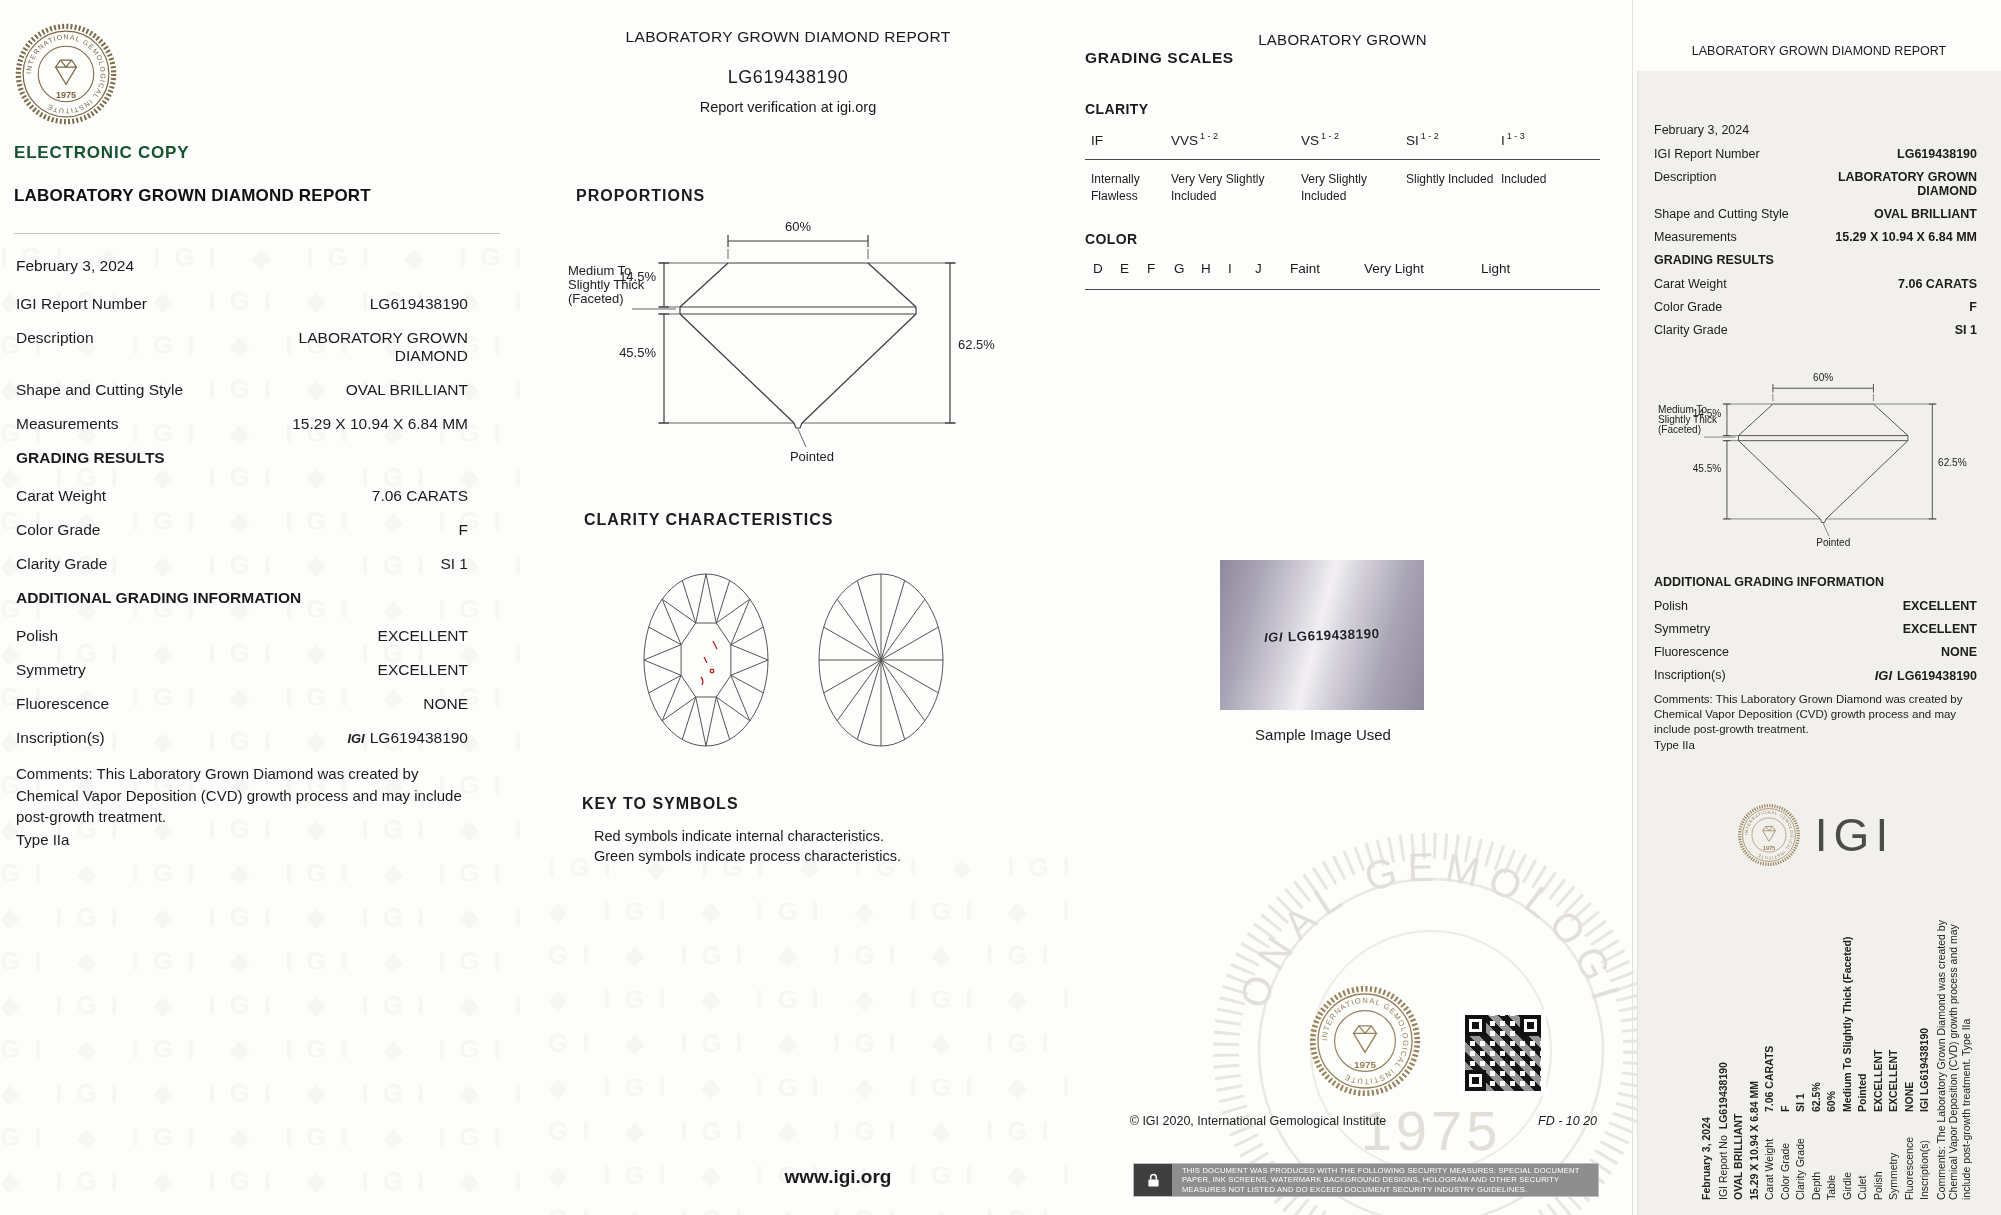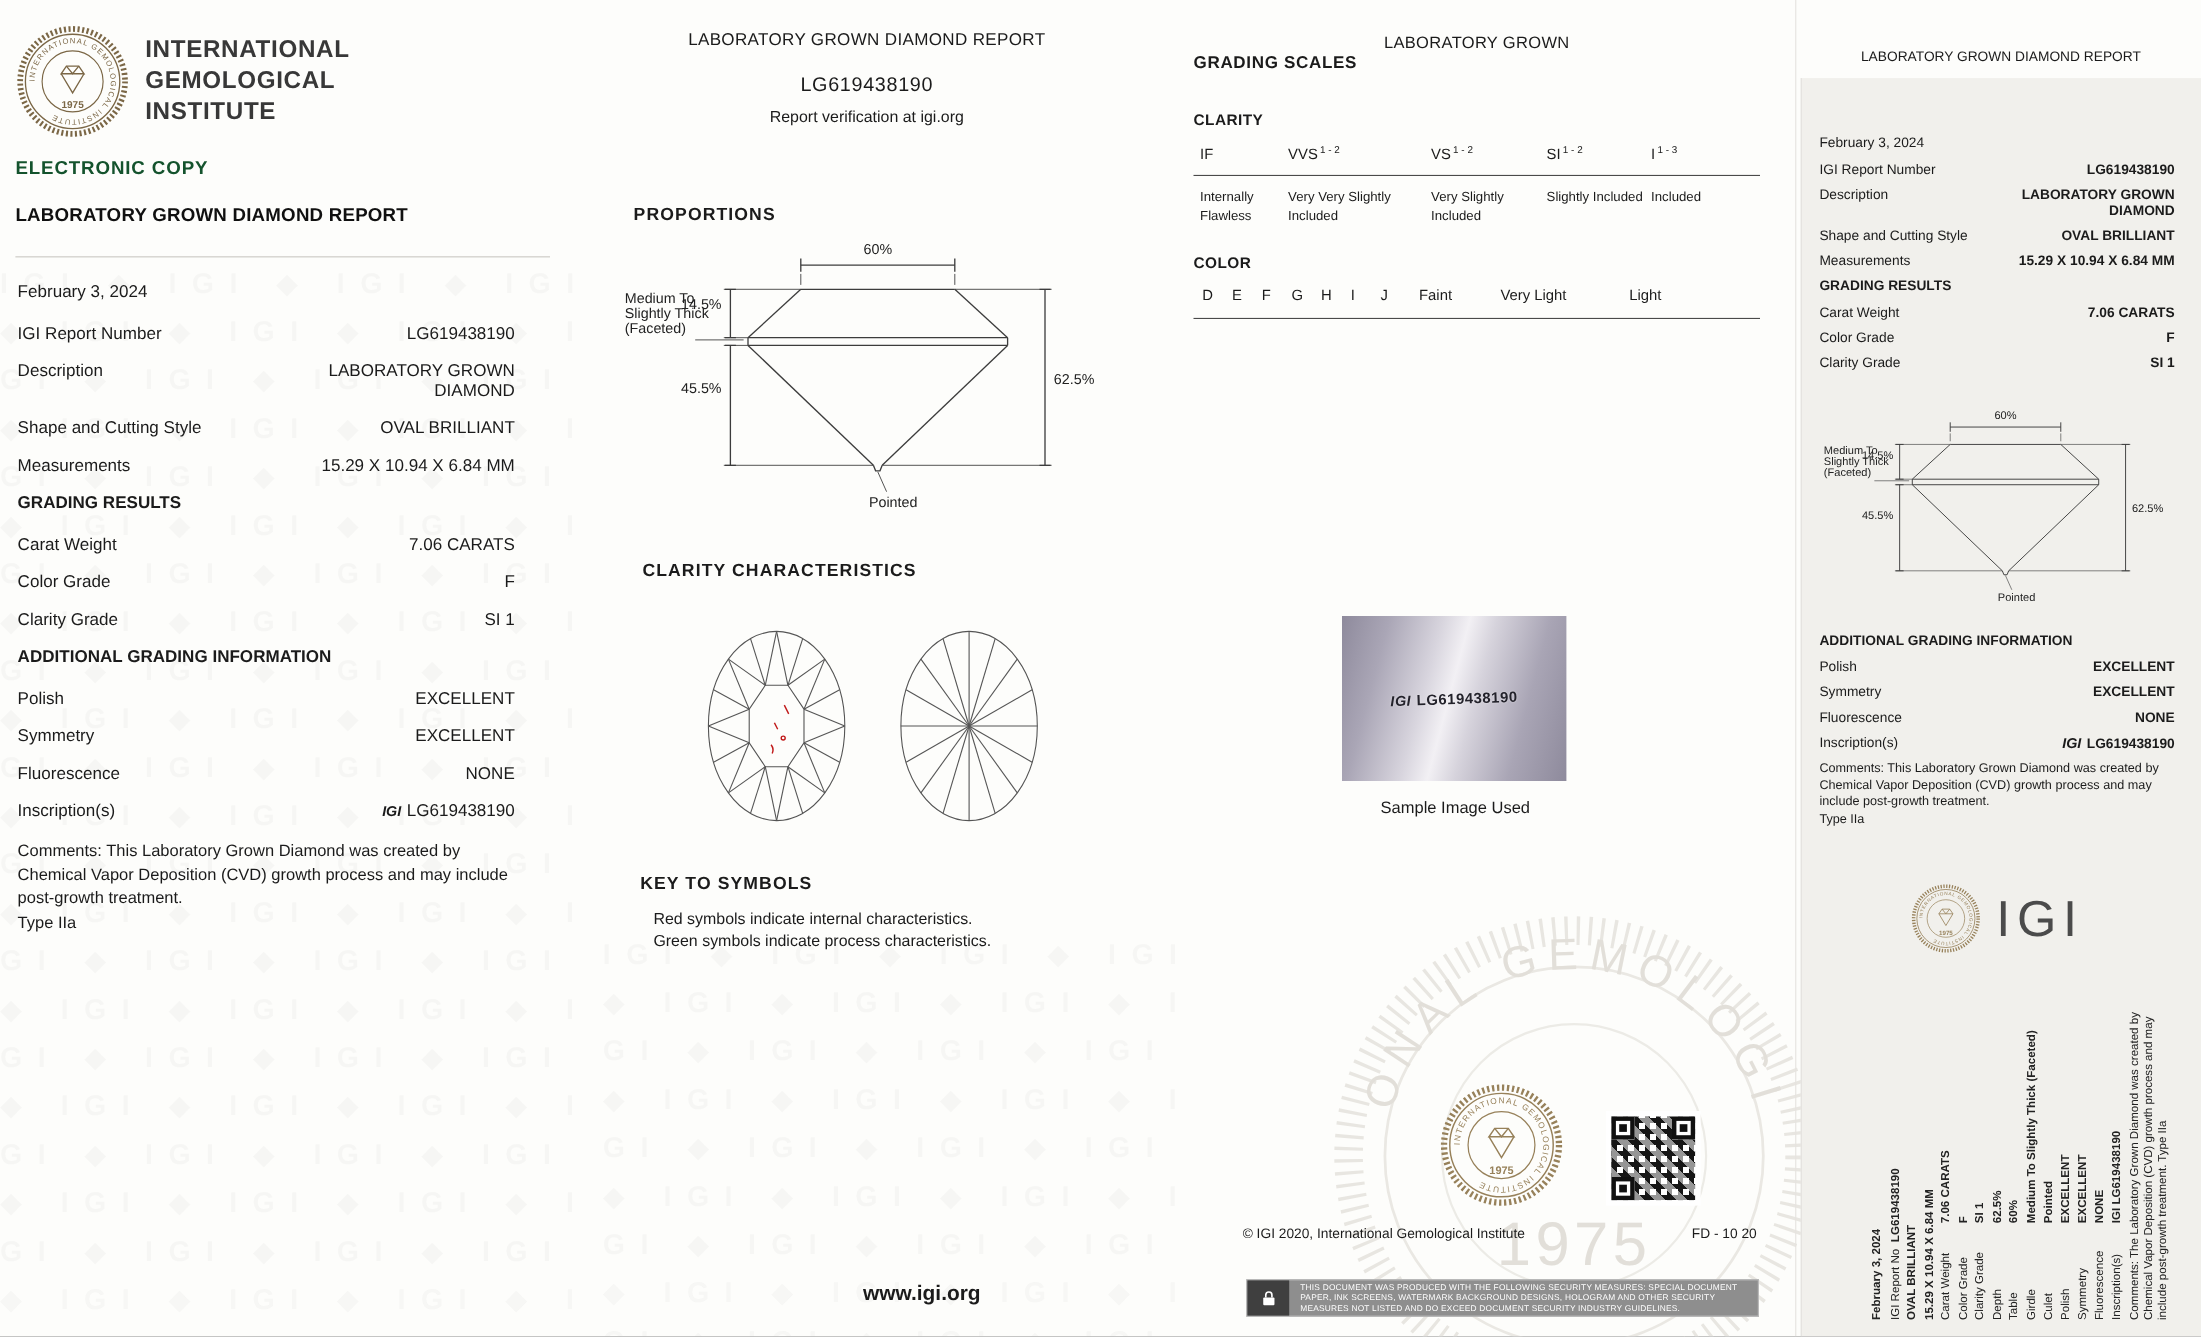--- a/index.html
+++ b/index.html
@@ -75,21 +75,21 @@
   .qr-pat{ width:100%; height:100%;
     background-image:
       repeating-linear-gradient(45deg, rgba(255,255,255,.55) 0 7px, transparent 7px 14px),
       repeating-linear-gradient(0deg, #161616 0 5px, transparent 5px 10px),
       repeating-linear-gradient(90deg, #161616 0 5px, #fff 5px 10px); }
   .qr .f{ position:absolute; width:21px; height:21px; background:#fff; border:4px solid #111; }
   .qr .f::after{ content:""; position:absolute; inset:3px; background:#111; }
   .f-tl{ left:5px; top:5px; } .f-tr{ right:5px; top:5px; } .f-bl{ left:5px; bottom:5px; }
 
   .copyright{ position:absolute; left:1118px; top:1114px; width:280px; text-align:center; font-size:12.5px; z-index:2; }
-  .form-code{ position:absolute; left:1538px; top:1114px; font-size:12.5px; z-index:2; }
+  .form-code{ position:absolute; left:1538px; top:1114px; font-size:12.5px; z-index:2;font-style:italic; }
   .sec-bar{ position:absolute; left:1133px; top:1163px; width:466px; height:34px; display:flex;
     z-index:2; border:1px solid #bdbdbd; background:#8e8e8e; }
   .sec-lock{ width:38px; background:#3f3f3f; display:flex; align-items:center; justify-content:center; flex:0 0 auto; }
   .sec-text{ flex:1; color:#fff; font-size:7.6px; line-height:9.2px; padding:16px 10px;
     display:flex; align-items:center; letter-spacing:.2px; text-transform:uppercase; }
 
   
   .c4-title{ position:absolute; left:1637px; top:44px; width:364px; text-align:center; font-size:12.5px; z-index:2; }
   .col4{ position:absolute; left:1637px; top:71px; width:364px; height:1144px; background:#f1f0ec;
     border-left:1px solid #e2e0dc; padding:52px 24px 0 16px; z-index:2; }
@@ -143,25 +143,20 @@
         <circle cx="60" cy="60" r="32" fill="none" stroke="#7b6746" stroke-width="1.2"></circle>
         <path id="arcA" d="M60,60 m-40,0 a40,40 0 1,1 80,0 a40,40 0 1,1 -80,0" fill="none"></path>
         <text font-size="8" letter-spacing="1.2" fill="#7b6746"><textPath href="#arcA">INTERNATIONAL GEMOLOGICAL INSTITUTE</textPath></text>
         <g fill="none" stroke="#7b6746" stroke-width="1.4">
           <path d="M48,52 h24 l-5.5,-8 h-13 z"></path>
           <path d="M48,52 l12,20 l12,-20"></path>
           <path d="M53.5,44 l6.5,8 l6.5,-8"></path>
         </g>
         <text x="60" y="88" text-anchor="middle" font-size="10.5" font-weight="bold" fill="#7b6746">1975</text>
       </svg>
-      <div class="org-name">
-        <div>INTERNATIONAL</div>
-        <div>GEMOLOGICAL</div>
-        <div>INSTITUTE</div>
-      </div>
     </div>
     <div class="electronic-copy">ELECTRONIC COPY</div>
     <h1 class="report-heading">LABORATORY GROWN DIAMOND REPORT</h1>
 
     <div class="panel-box">
       <div class="date1">February 3, 2024</div>
       <div class="frow">
         <span class="lbl">IGI Report Number</span>
         <span class="val">LG619438190</span>
       </div>

